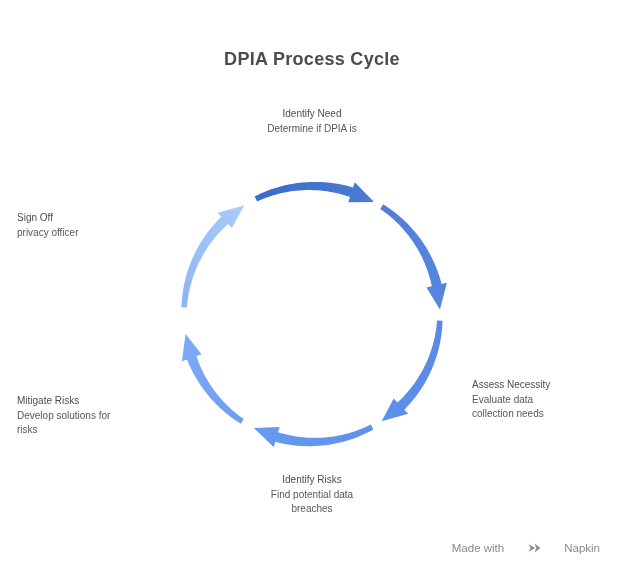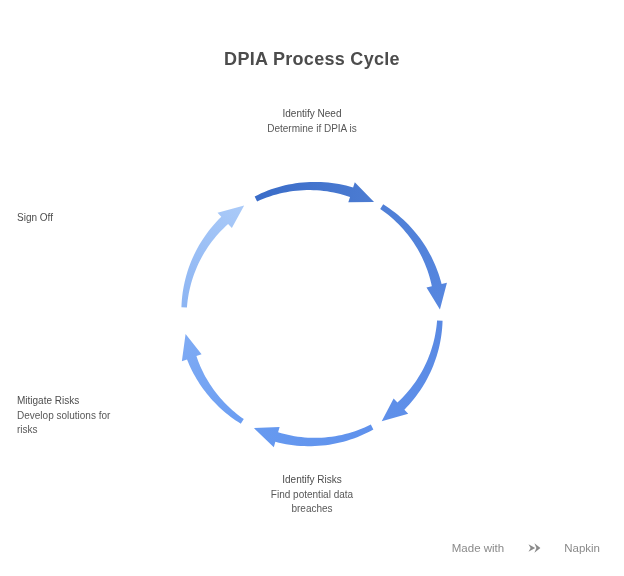--- a/index.html
+++ b/index.html
@@ -74,35 +74,41 @@
       <path d="M240.79,423.66L238.23,422.05L235.71,420.39L233.23,418.66L230.79,416.88L228.39,415.04L226.03,413.15L223.71,411.20L221.44,409.20L219.21,407.14L217.03,405.03L214.89,402.87L212.81,400.66L210.78,398.40L208.79,396.09L206.86,393.74L204.99,391.34L203.17,388.90L201.40,386.41L199.69,383.89L198.04,381.32L196.45,378.71L194.92,376.07L193.44,373.39L192.03,370.67L190.69,367.92L189.40,365.14L188.18,362.33L187.02,359.49L181.85,361.37L185.58,334.02L201.59,354.19L196.42,356.07L197.34,358.75L198.33,361.42L199.38,364.06L200.49,366.67L201.67,369.27L202.90,371.84L204.19,374.38L205.54,376.89L206.95,379.37L208.42,381.82L209.95,384.23L211.53,386.61L213.17,388.96L214.86,391.27L216.60,393.54L218.40,395.77L220.26,397.96L222.16,400.11L224.11,402.22L226.11,404.28L228.16,406.30L230.26,408.27L232.41,410.19L234.60,412.06L236.83,413.88L239.11,415.66L241.42,417.38L243.78,419.04Z" fill="url(#seg-grad-4)"></path>
       <path d="M181.43,307.16L181.59,303.57L181.84,299.99L182.19,296.42L182.65,292.85L183.20,289.30L183.84,285.76L184.59,282.23L185.43,278.73L186.37,275.25L187.40,271.79L188.53,268.36L189.75,264.96L191.07,261.60L192.48,258.27L193.98,254.97L195.57,251.72L197.26,248.51L199.03,245.35L200.88,242.23L202.83,239.17L204.86,236.16L206.97,233.20L209.16,230.30L211.43,227.46L213.79,224.68L216.21,221.96L218.72,219.31L221.29,216.73L217.54,212.71L244.17,205.45L231.87,228.07L228.11,224.04L225.62,226.32L223.19,228.67L220.83,231.08L218.53,233.56L216.29,236.10L214.13,238.71L212.04,241.37L210.02,244.10L208.07,246.87L206.20,249.71L204.41,252.59L202.69,255.53L201.06,258.51L199.50,261.54L198.03,264.62L196.65,267.73L195.35,270.88L194.13,274.07L193.01,277.30L191.97,280.55L191.02,283.84L190.16,287.15L189.39,290.48L188.71,293.84L188.12,297.22L187.63,300.61L187.23,304.02L186.92,307.44Z" fill="url(#seg-grad-5)"></path>
     </svg>
 
   <div class="label lbl-top align-c">
     <div class="t lh16">Identify Need</div>
     <div class="d">Determine if DPIA is</div>
   </div>
 
 
+  <div class="label lbl-right-lower align-l">
+    <div class="t lh16">Assess Necessity</div>
+    <div class="d">Evaluate data</div>
+    <div class="d">collection needs</div>
+  </div>
 
   <div class="label lbl-bottom align-c">
     <div class="t lh16">Identify Risks</div>
     <div class="d">Find potential data</div>
     <div class="d">breaches</div>
   </div>
 
   <div class="label lbl-left-lower align-r">
     <div class="t lh16">Mitigate Risks</div>
     <div class="d">Develop solutions for</div>
     <div class="d">risks</div>
   </div>
 
   <div class="label lbl-left-upper align-r">
     <div class="t lh16">Sign Off</div>
+    <div class="d">privacy officer</div>
   </div>
 
   <div class="footer">
     <span>Made with</span>
     <svg class="napkin-icon" viewBox="0 0 14 14">
       <path d="M1.5 3.2 L8.2 7 L1.5 10.8 L3.6 7 Z" fill="#8a8a8a"></path>
       <path d="M7.4 2.2 L13.4 7 L7.4 11.8 L9.4 7 Z" fill="#8a8a8a"></path>
     </svg>
     <span>Napkin</span>
   </div>

